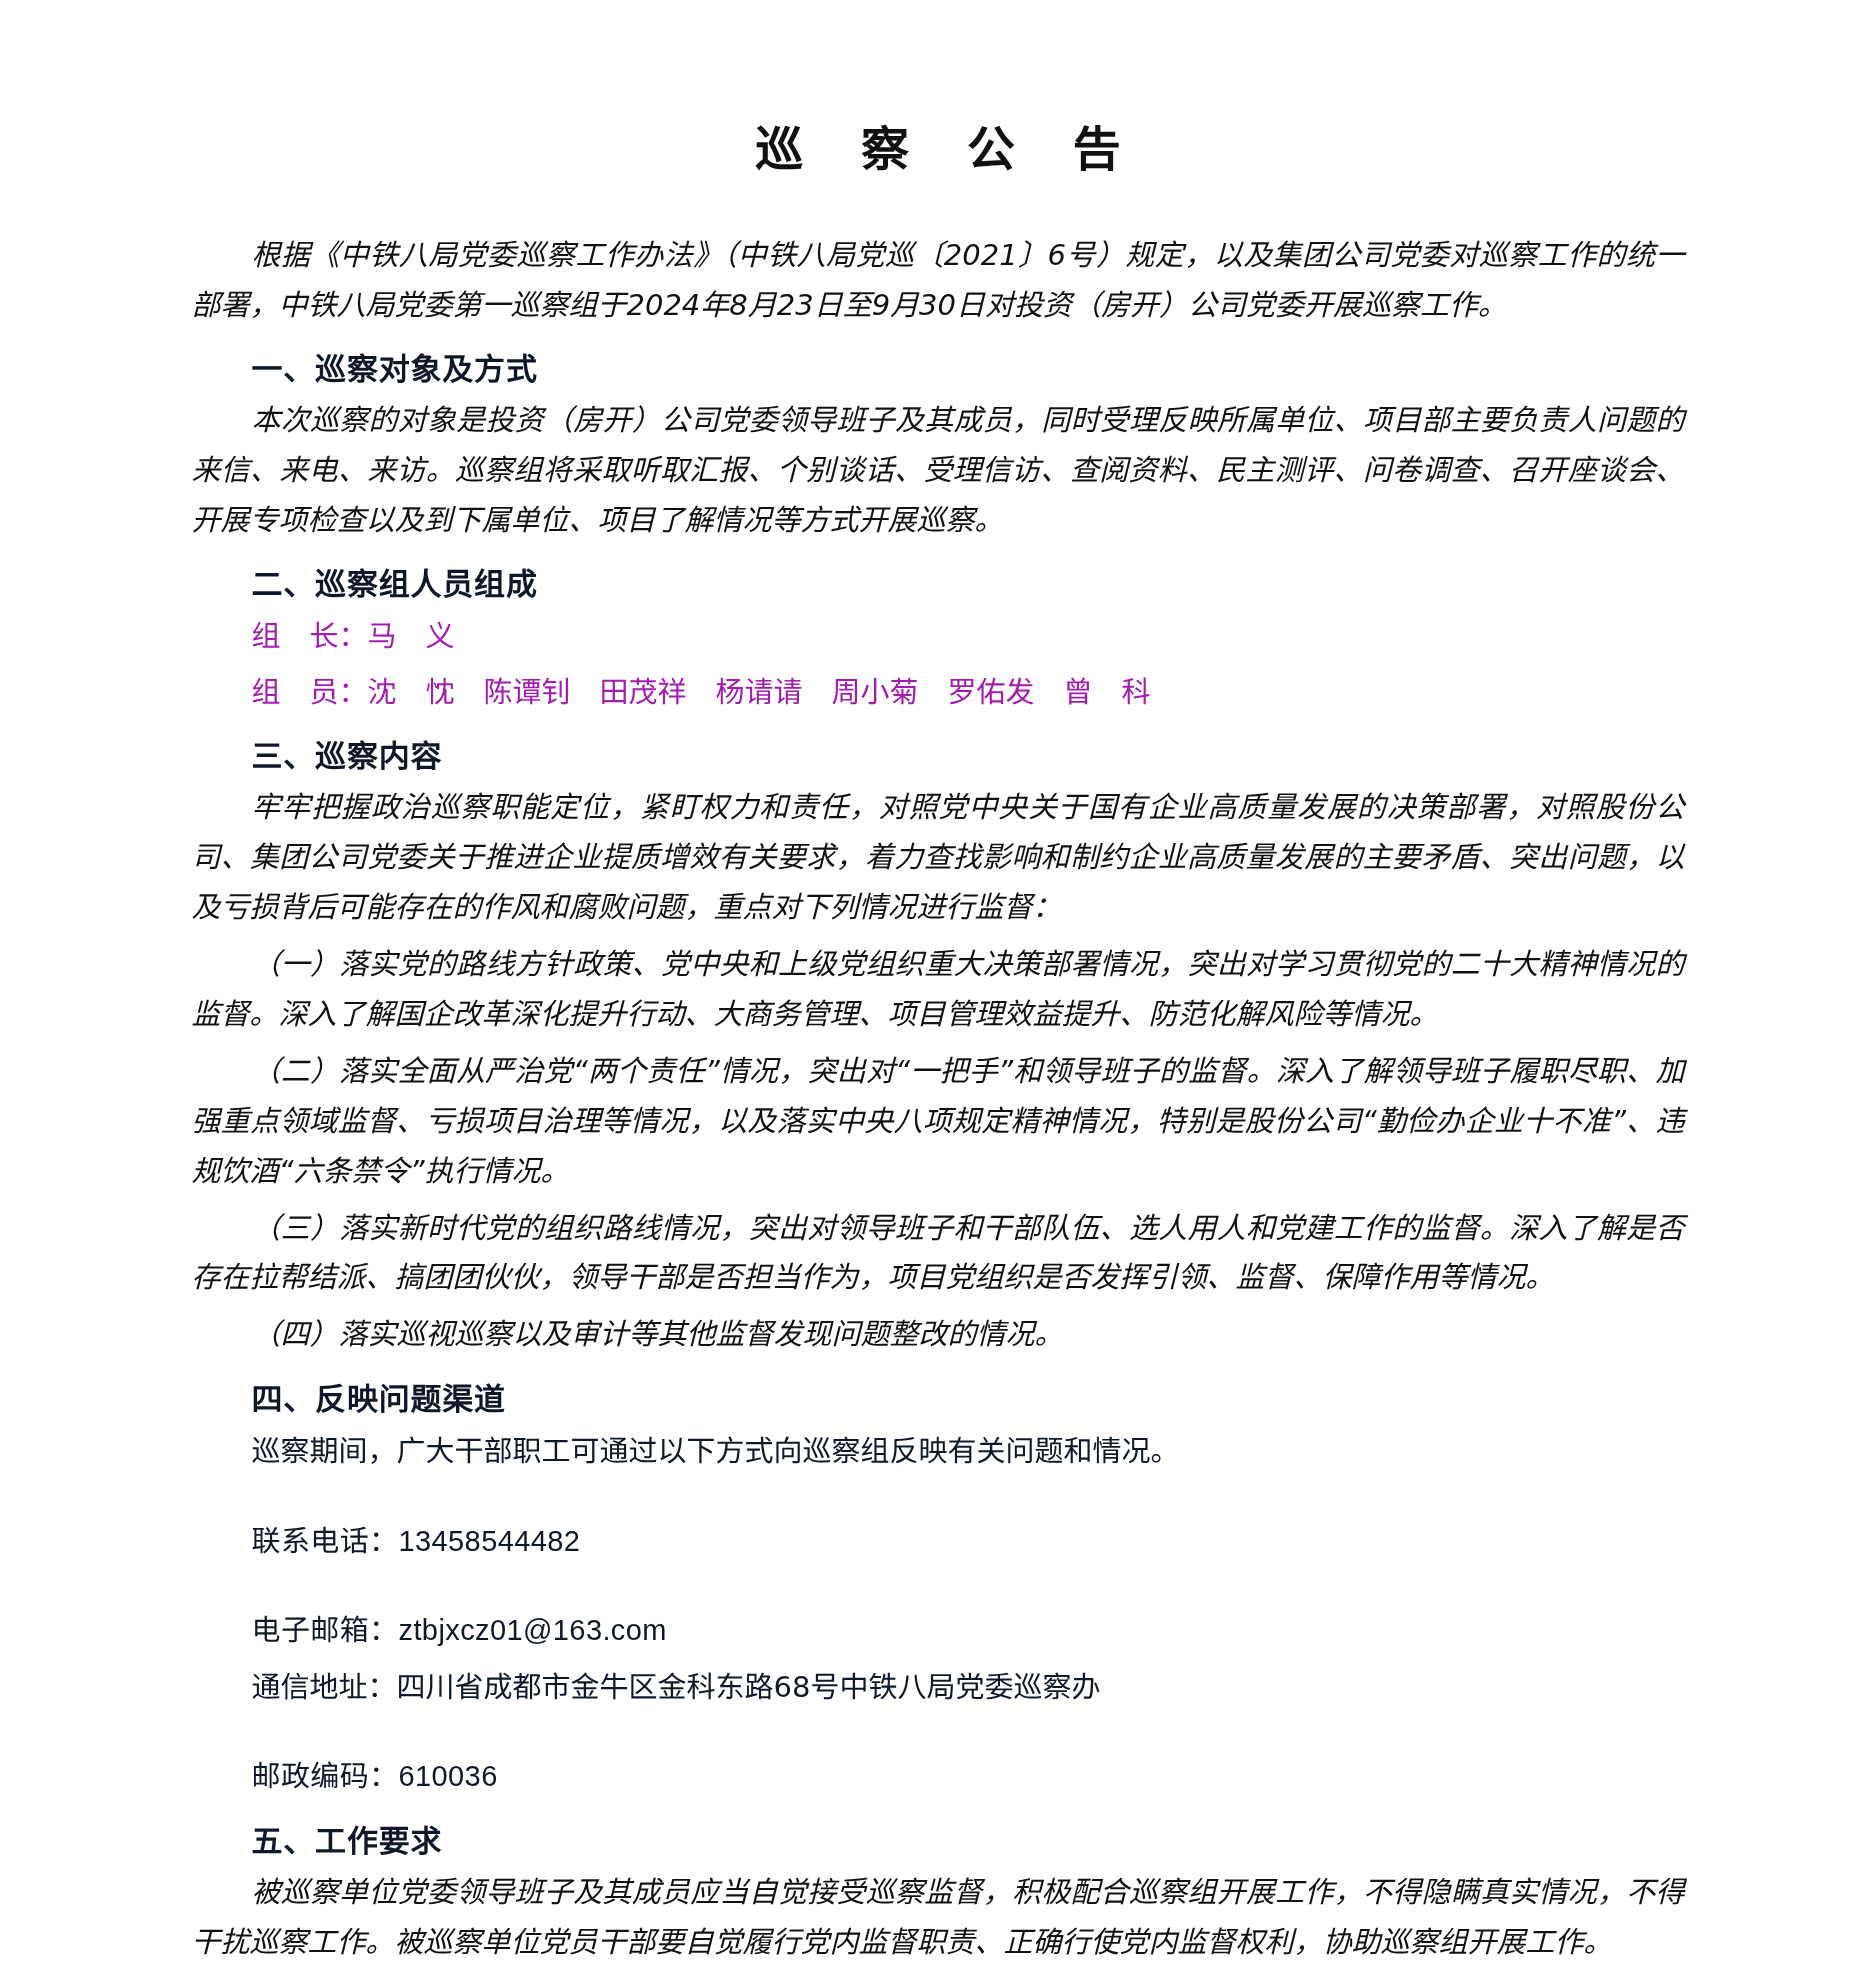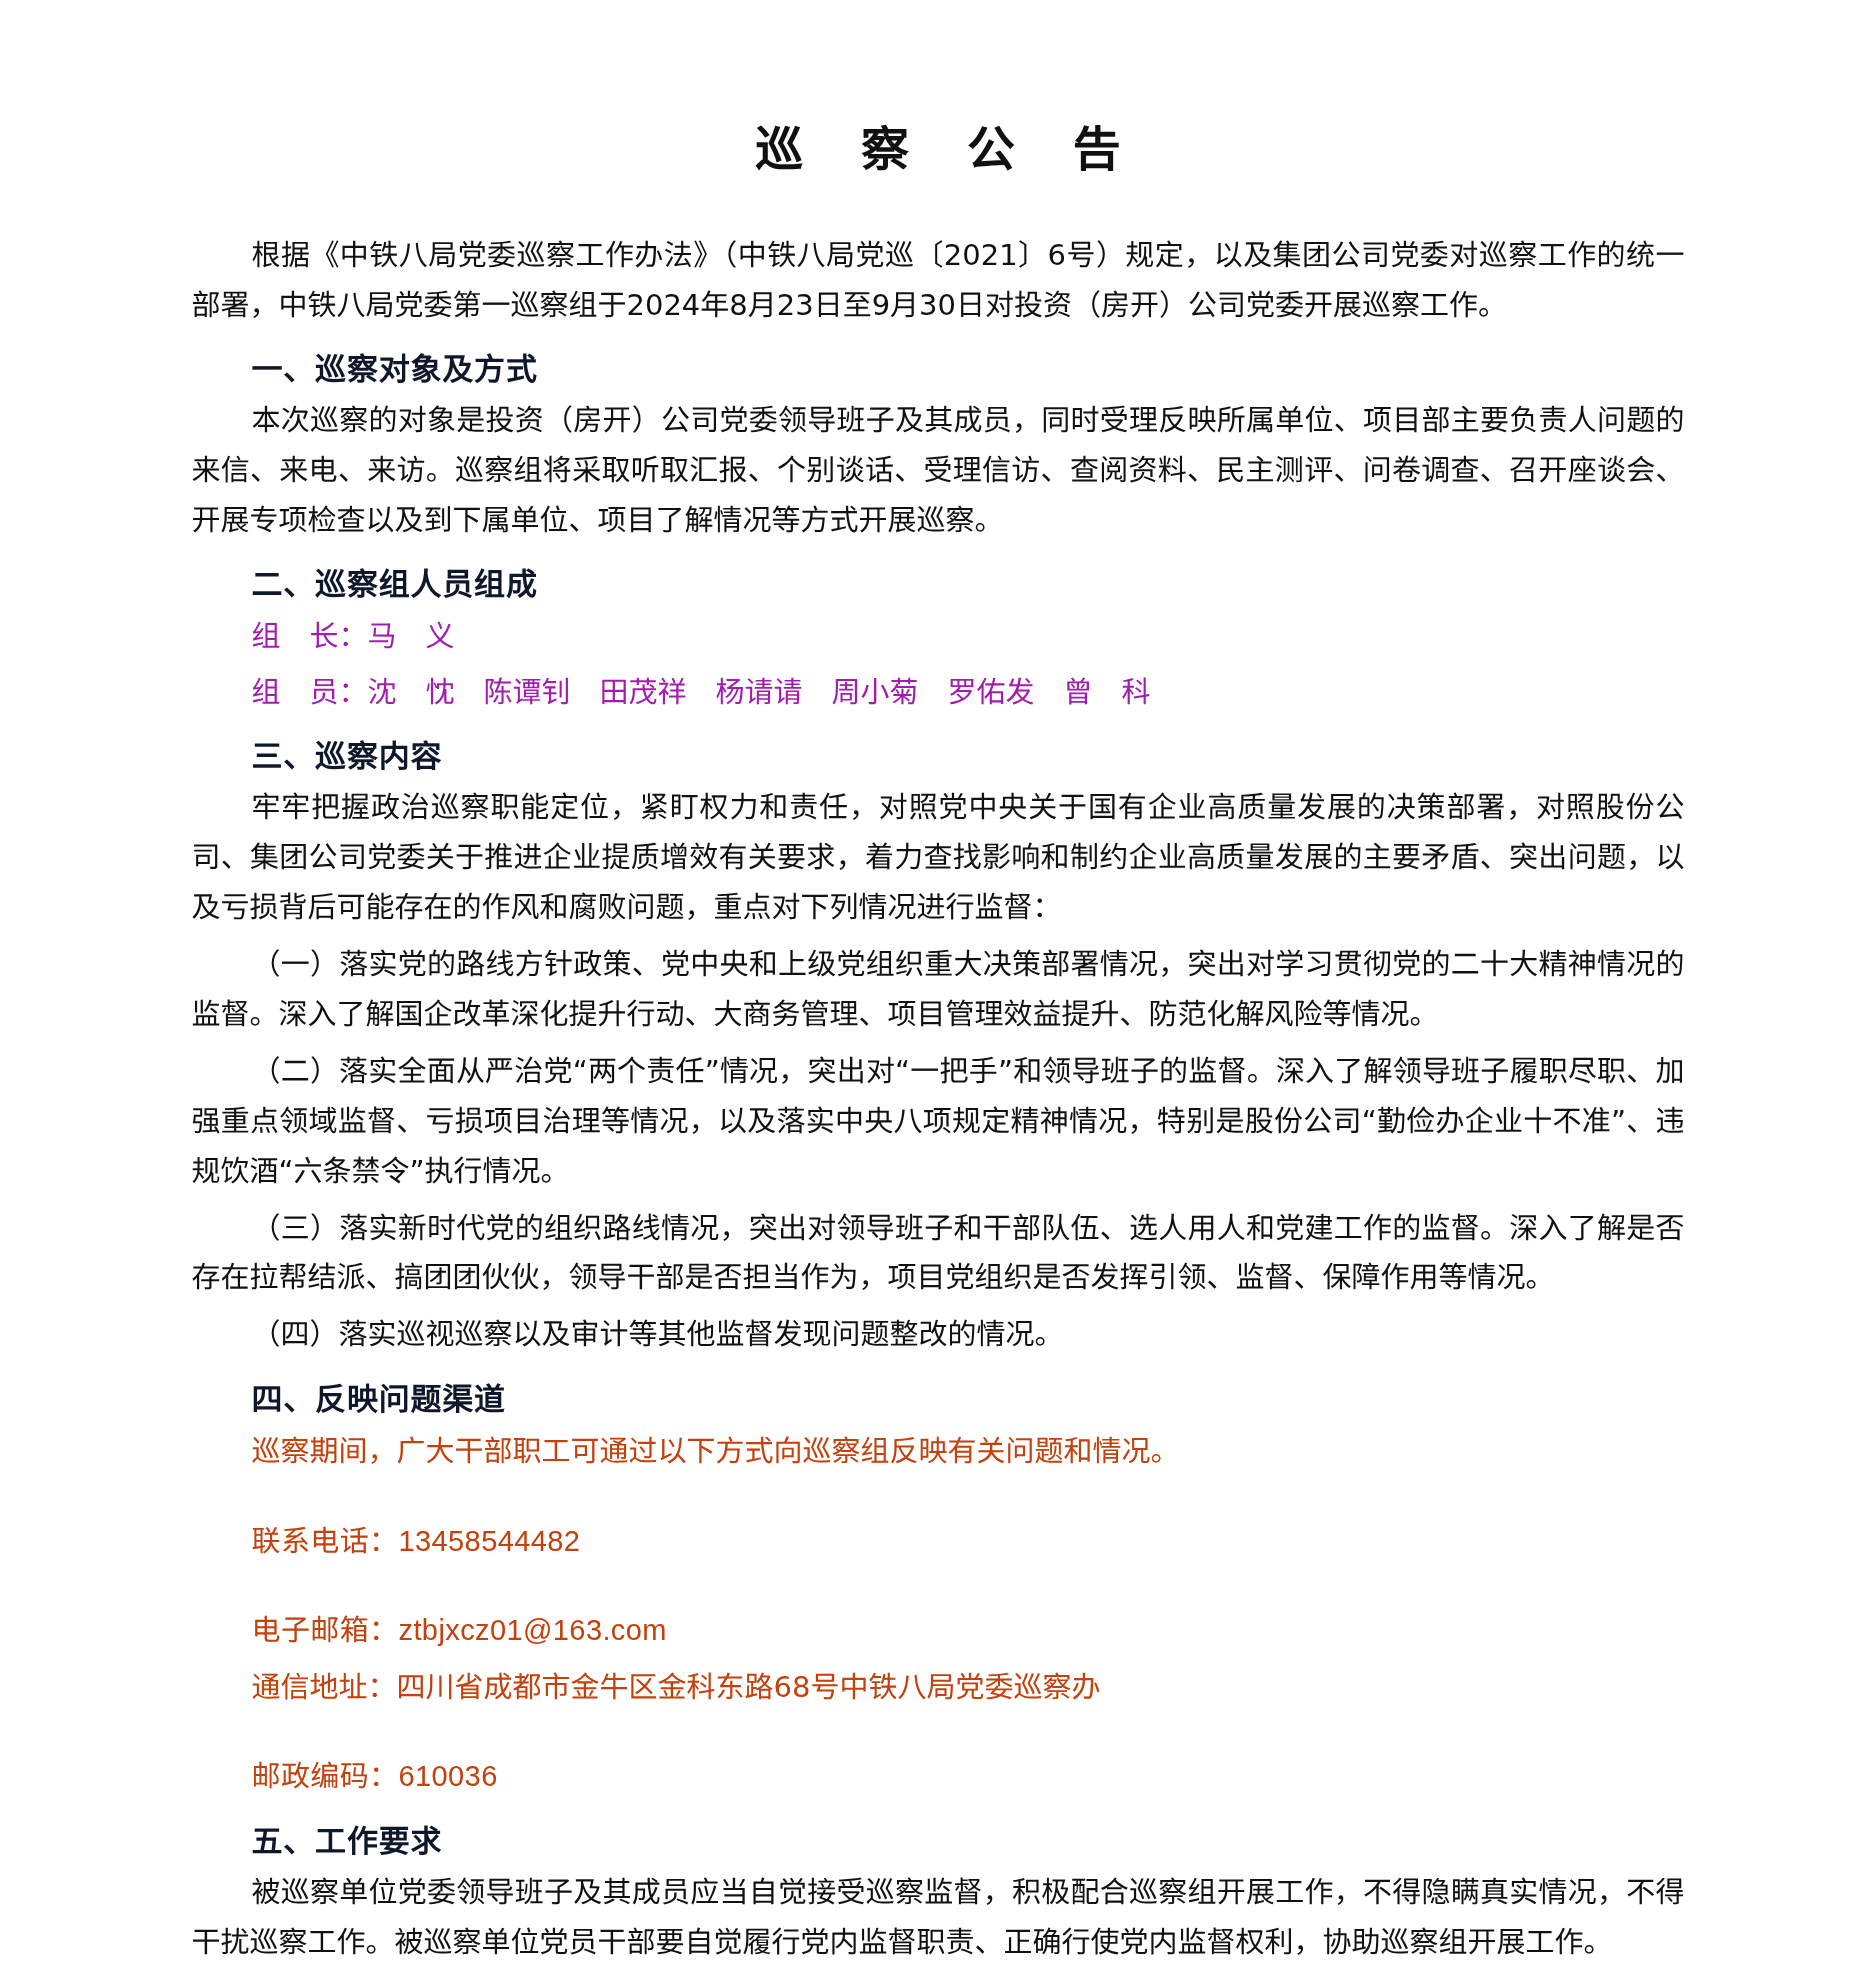--- a/index.html
+++ b/index.html
@@ -37,40 +37,41 @@
     font-family: "DejaVu Sans", "Liberation Sans", sans-serif;
   }
   .para {
     font-size: 29px;
     line-height: 1.72;
     color: #111111;
     text-align: justify;
     text-justify: inter-ideograph;
     margin: 0 0 7.1px 0;
     text-indent: 60px;
+    font-style: italic;
   }
   .section-head {
     font-size: 31px;
     font-weight: bold;
     color: #0f172a;
     margin: 13.5px 0 7.1px 0;
     text-indent: 60px;
     letter-spacing: 0.8px;
   }
   .member-line {
     font-size: 29px;
     line-height: 1.72;
     color: #a21caf;
     margin: 0 0 6.4px 0;
     text-indent: 60px;
   }
   .contact-line {
     font-size: 29px;
     line-height: 1.78;
-    color: #c2410c;
+    color: #0f172a;
     margin: 0 0 4.8px 0;
     text-indent: 60px;
   }
   .mono-ish {
     font-family: Liberation Sans, sans-serif;
     letter-spacing: 0.4px;
     margin-top: 38px;
   }
 </style>
 </head>

